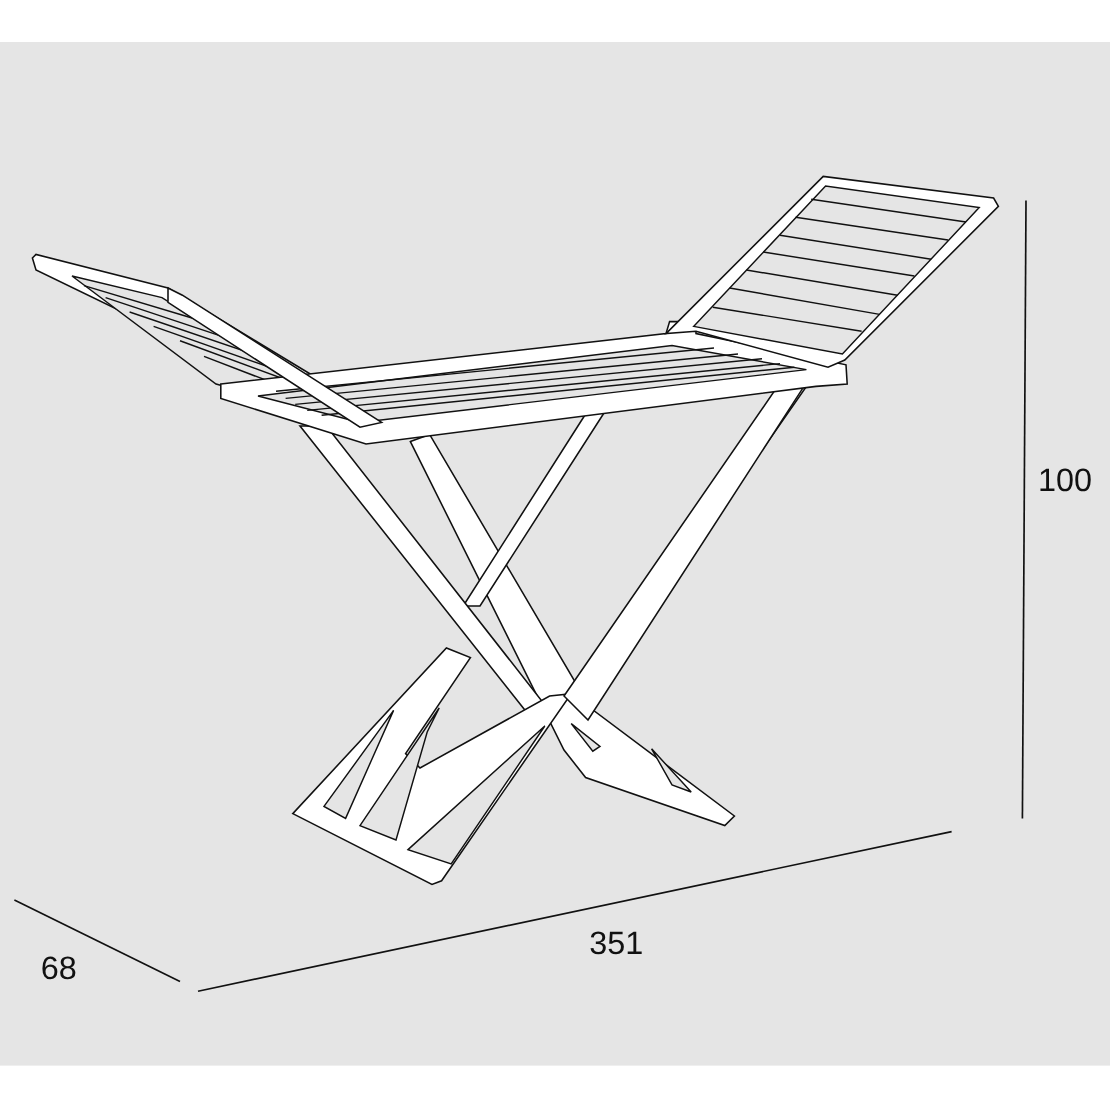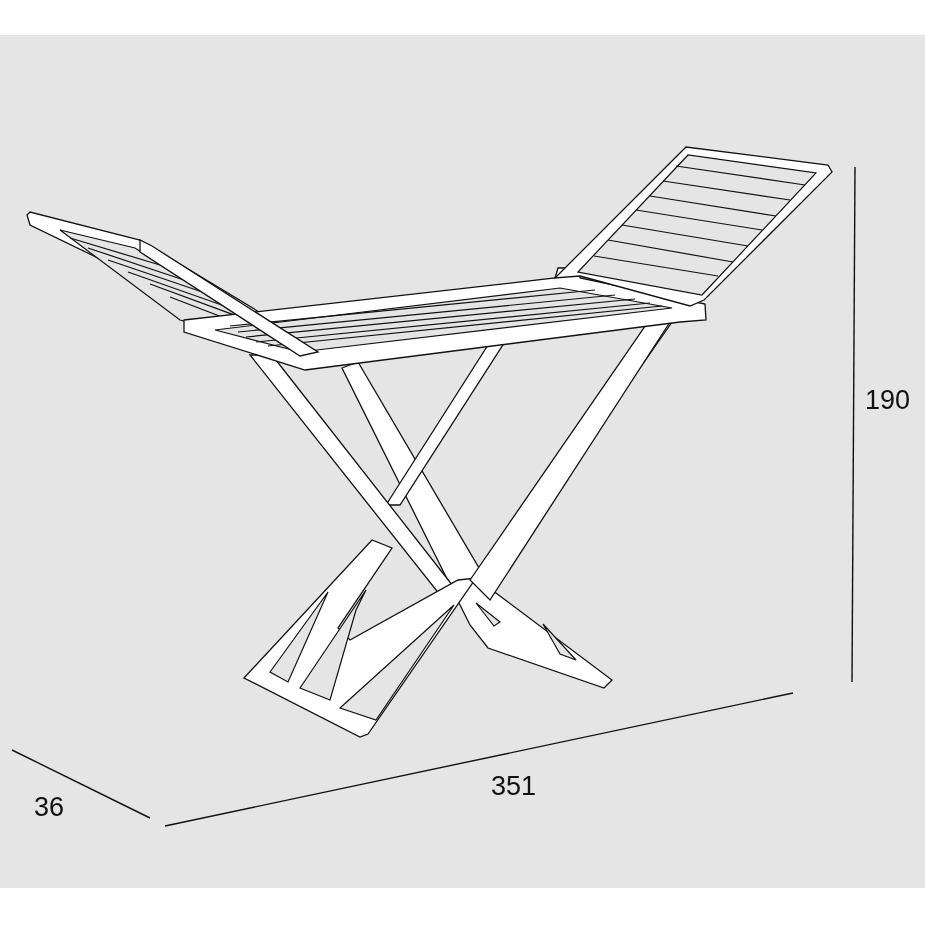--- a/index.html
+++ b/index.html
@@ -74,15 +74,15 @@
     <line class="slat" x1="622" y1="225" x2="748" y2="246"></line>
     <line class="slat" x1="608" y1="240" x2="733" y2="262"></line>
     <line class="slat" x1="594" y1="256" x2="718" y2="276"></line>
   </g>
 
   <line class="dim" x1="855" y1="167" x2="852" y2="682"></line>
   <line class="dim" x1="165" y1="826" x2="793" y2="693"></line>
   <line class="dim" x1="12" y1="750" x2="150" y2="818"></line>
 </svg>
 
-<div class="label" style="left:865px; top:387px;">190</div>
+<div class="label" style="left:865px; top:387px;">100</div>
 <div class="label" style="left:491px; top:773px;">351</div>
-<div class="label" style="left:34px; top:794px;">36</div>
+<div class="label" style="left:34px; top:794px;">68</div>
 
 </body></html>

